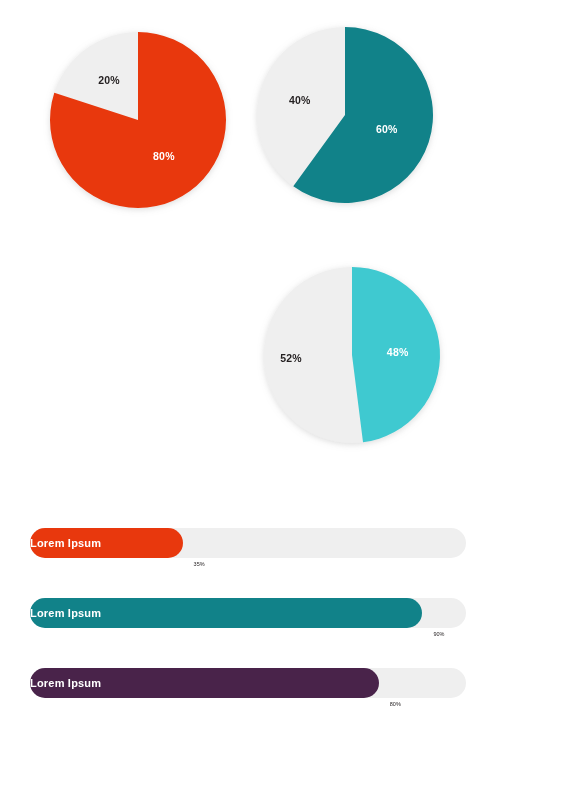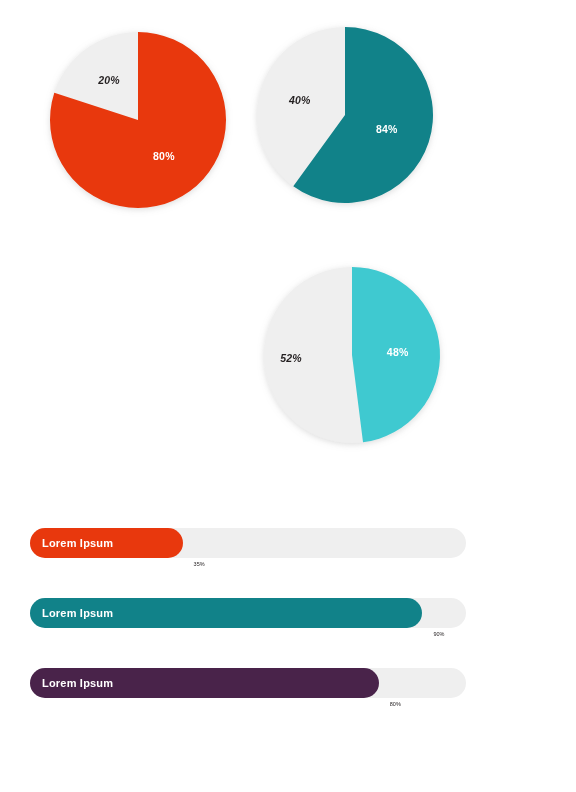--- a/index.html
+++ b/index.html
@@ -41,21 +41,21 @@
   }
   .pie-label {
     position: absolute;
     font-size: 10.5px;
     font-weight: 700;
     letter-spacing: .2px;
     white-space: nowrap;
     transform: translate(-50%, -50%);
   }
   .pie-label.on-fill { color: #ffffff; }
-  .pie-label.on-rest { color: #231f20; font-style: italic; }
+  .pie-label.on-rest { color: #231f20; }
 
   
   #bars {
     position: absolute;
     left: 0;
     top: 512px;
     width: 576px;
     height: 230px;
   }
   .bar-row {
@@ -80,21 +80,20 @@
     height: 30px;
     border-radius: 15px;
     display: flex;
     align-items: center;
   }
   .bar-fill-label {
     color: #ffffff;
     font-size: 11px;
     font-weight: 700;
     letter-spacing: .2px;
-    padding-left: 12px;
     white-space: nowrap;
   }
   .bar-pct {
     position: absolute;
     top: 33px;
     font-size: 5.5px;
     color: #231f20;
     font-weight: 400;
     white-space: nowrap;
     transform: translateX(-100%);
@@ -123,21 +122,21 @@
       <div class="pie-wrap">
         <svg class="pie-svg" width="180" height="180" viewBox="0 0 180 180">
           <defs>
             <filter id="sh1" x="-25%" y="-25%" width="150%" height="150%">
               <feDropShadow dx="0" dy="1.5" stdDeviation="3" flood-color="#9a9a9a" flood-opacity="0.35"></feDropShadow>
             </filter>
           </defs>
           <circle cx="90" cy="90" r="88" fill="#efefef" filter="url(#sh1)"></circle>
           <path d="M 90 90 L 90 2 A 88 88 0 1 1 38.27489779826237 161.19349550499538 Z" fill="#118289"></path>
         </svg>
-        <div class="pie-label on-fill" style="left: 131.846px; top: 103.597px;">84%</div>
+        <div class="pie-label on-fill" style="left: 131.846px; top: 103.597px;">60%</div>
         <div class="pie-label on-rest" style="left: 44.8058px; top: 75.3155px;">40%</div>
       </div>
     </div>
     <div class="pie-cell" style="left: 262px; top: 265px;">
       <div class="pie-wrap">
         <svg class="pie-svg" width="180" height="180" viewBox="0 0 180 180">
           <defs>
             <filter id="sh3" x="-25%" y="-25%" width="150%" height="150%">
               <feDropShadow dx="0" dy="1.5" stdDeviation="3" flood-color="#9a9a9a" flood-opacity="0.35"></feDropShadow>
             </filter>

